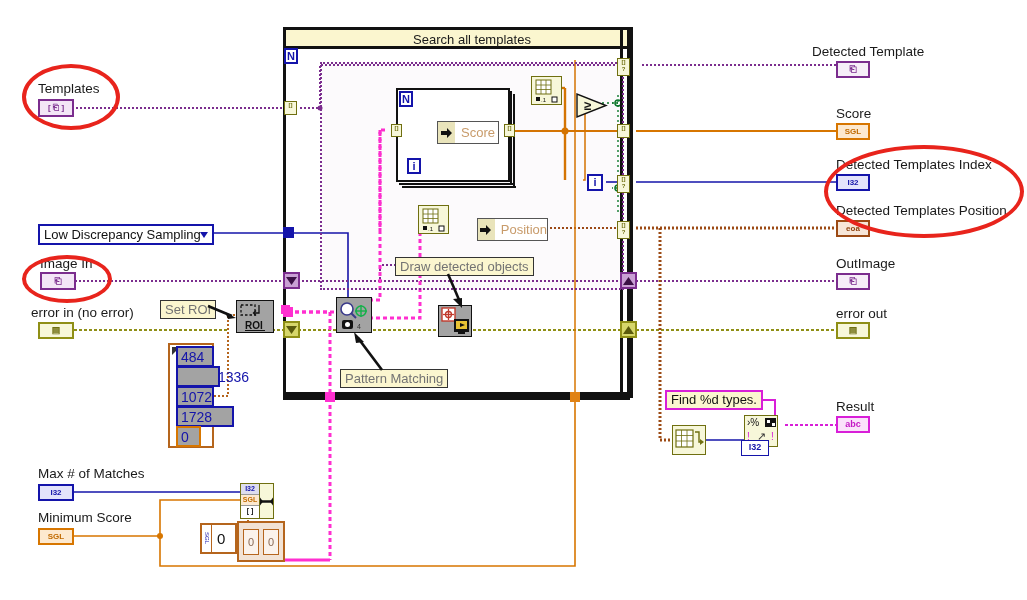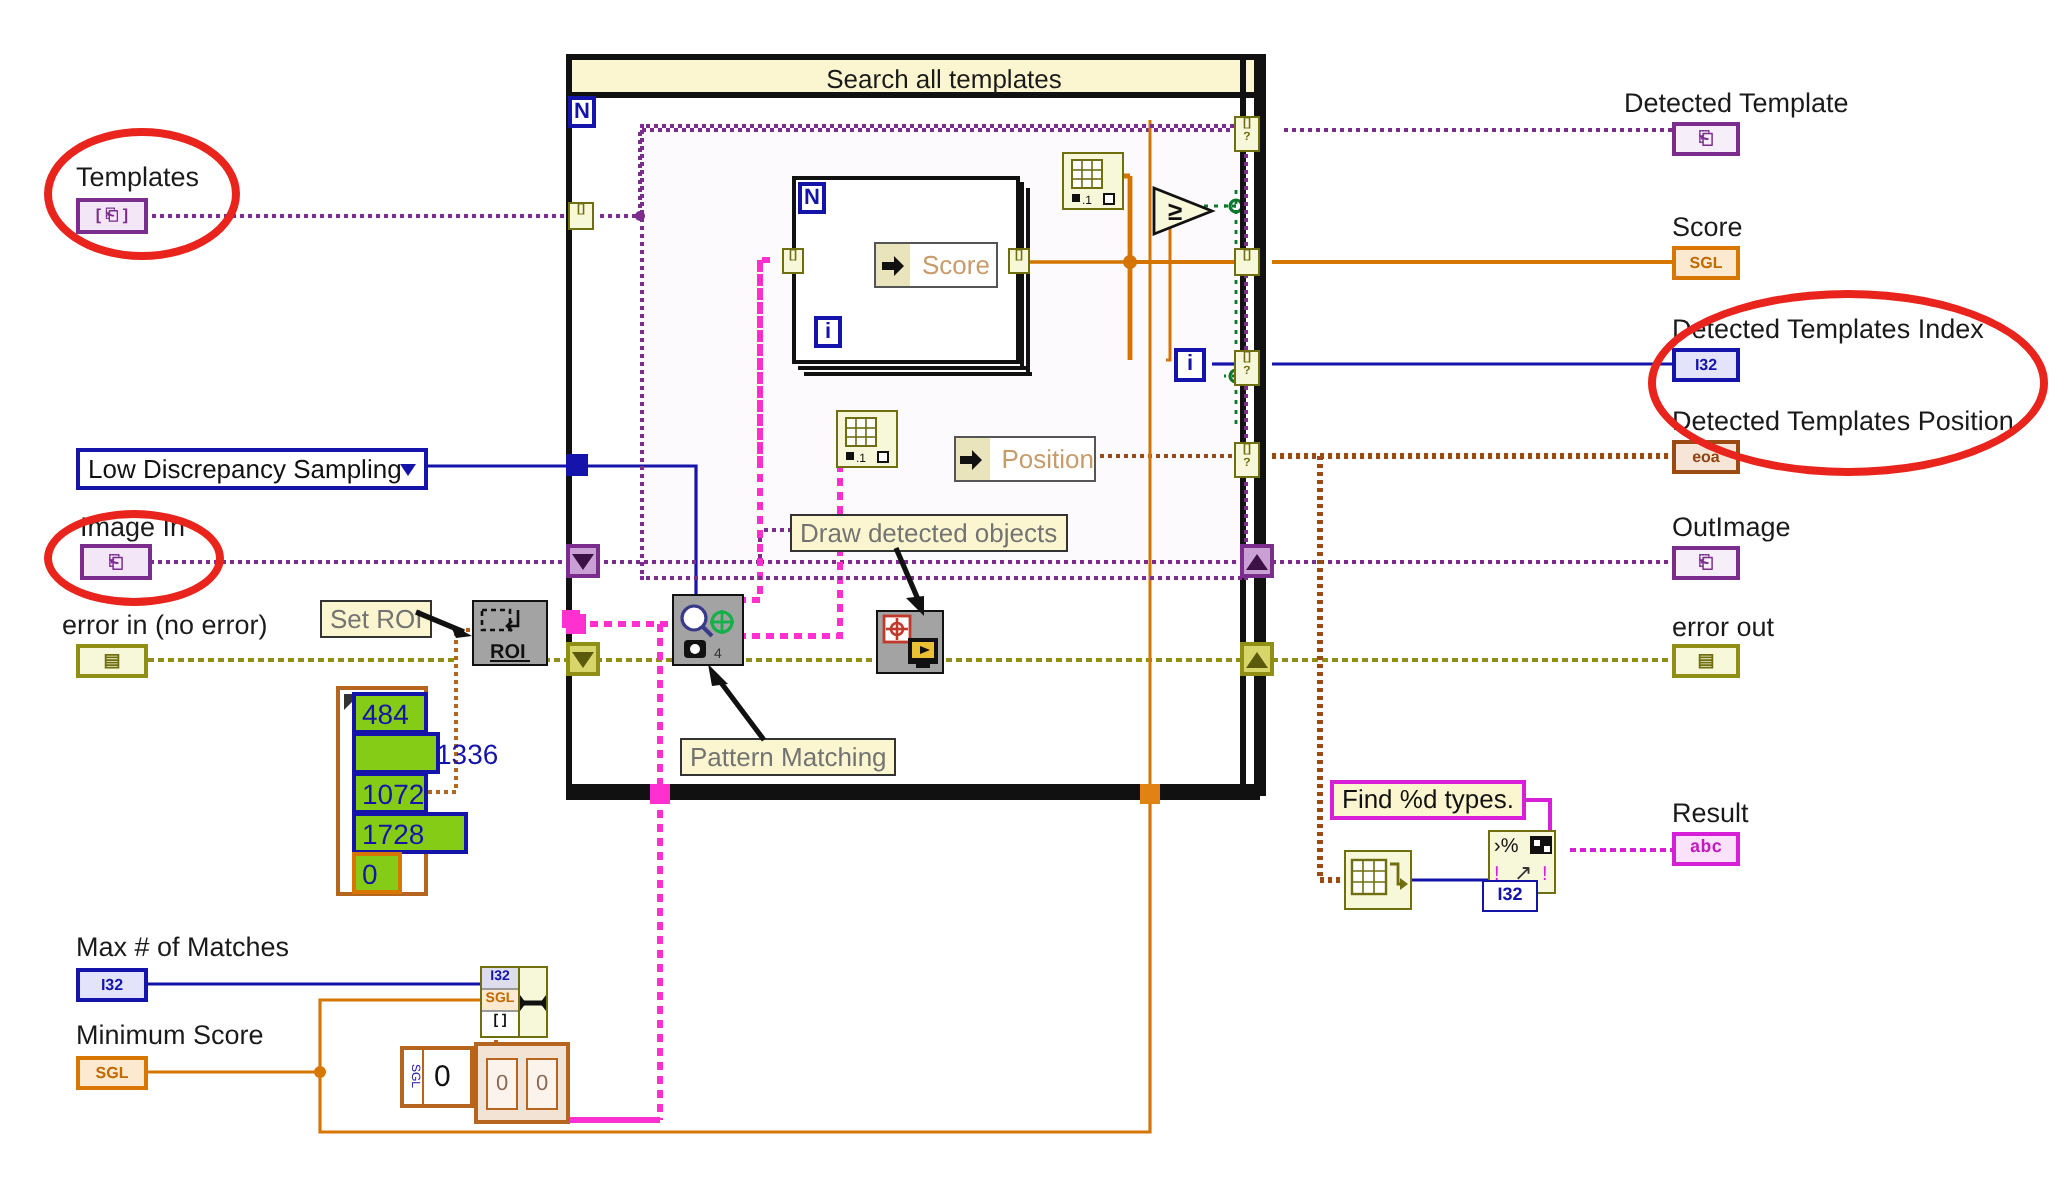--- a/index.html
+++ b/index.html
@@ -42,21 +42,21 @@
        font-size:6px;color:#6f6f10;text-align:center;line-height:7px;font-weight:bold;}
   
   .oval{box-sizing:border-box;border:4px solid #e8241c;border-radius:50%;background:transparent;}
   
   .combo{box-sizing:border-box;border:2px solid #1414aa;background:#fff;color:#111;
      font-size:13px;line-height:17px;padding:0 16px 0 4px;white-space:nowrap;}
   .combo .arr{position:absolute;right:4px;top:6px;width:0;height:0;
      border-left:4px solid transparent;border-right:4px solid transparent;border-top:6px solid #1414aa;}
   
   .arrbox{box-sizing:border-box;border:2px solid #b5651d;background:#fff;}
-  .arrcell{box-sizing:border-box;border:2px solid #1414aa;background:#84cc16;color:#1414aa;
+  .arrcell{box-sizing:border-box;border:2px solid #1414aa;background:#a3a3a3;color:#1414aa;
      font-size:14px;line-height:18px;padding-left:3px;}
   .arrcell.last{border:2px solid #d77600;color:#1414aa;}
   .arridx{position:absolute;left:2px;top:2px;width:0;height:0;
      border-left:8px solid #333;border-bottom:8px solid transparent;}
   svg{position:absolute;left:0;top:0;overflow:visible;}
 </style>
 </head>
 <body>
 
 <div id="canvas">
@@ -397,21 +397,21 @@
     <span style="font-size:9px;">⎗</span>
   </div>
 
   <div class="abs lbl" style="left:836px;top:307px;">error out</div>
   <div class="abs term term-err" style="left:836px;top:322px;width:34px;height:17px;">
     <span style="font-size:9px;">▤</span>
   </div>
 
   <div class="abs lbl" style="left:836px;top:400px;">Result</div>
   <div class="abs term term-abc" style="left:836px;top:416px;width:34px;height:17px;">
-    <span style="font-size:9px;font-family:Liberation Mono, monospace;">abc</span>
+    <span style="font-size:9px;">abc</span>
   </div>
 
   <div class="abs comment" style="left:160px;top:300px;">Set ROI</div>
   <svg width="60" height="30" class="abs" style="left:206px;top:300px;">
     <line x1="2" y1="6" x2="26" y2="16" stroke="#111" stroke-width="2.6"></line>
     <polygon points="30,18 19,12 22,19" fill="#111"></polygon>
   </svg>
 
   <div class="abs comment" style="left:340px;top:369px;">Pattern Matching</div>
   <svg width="60" height="48" class="abs" style="left:348px;top:330px;">

